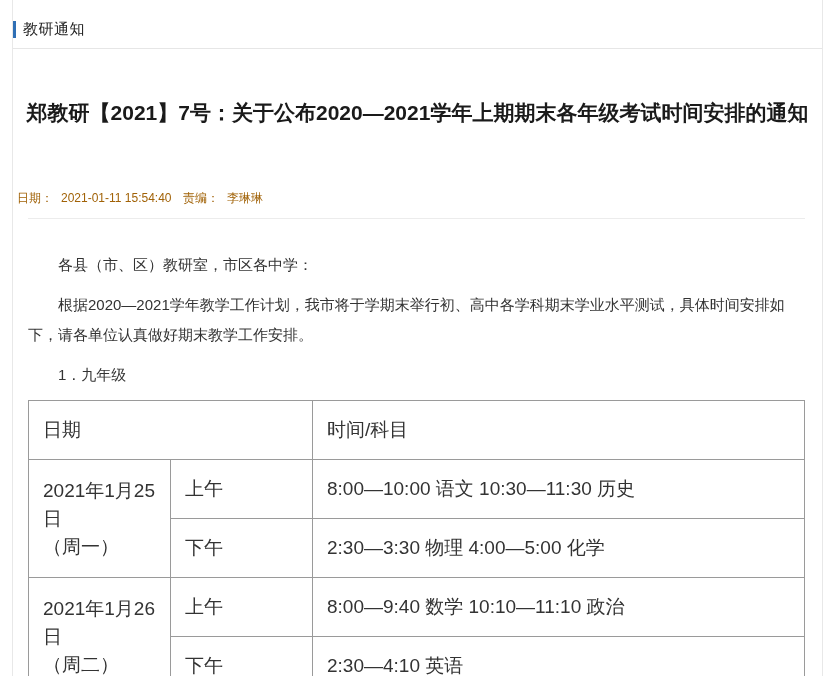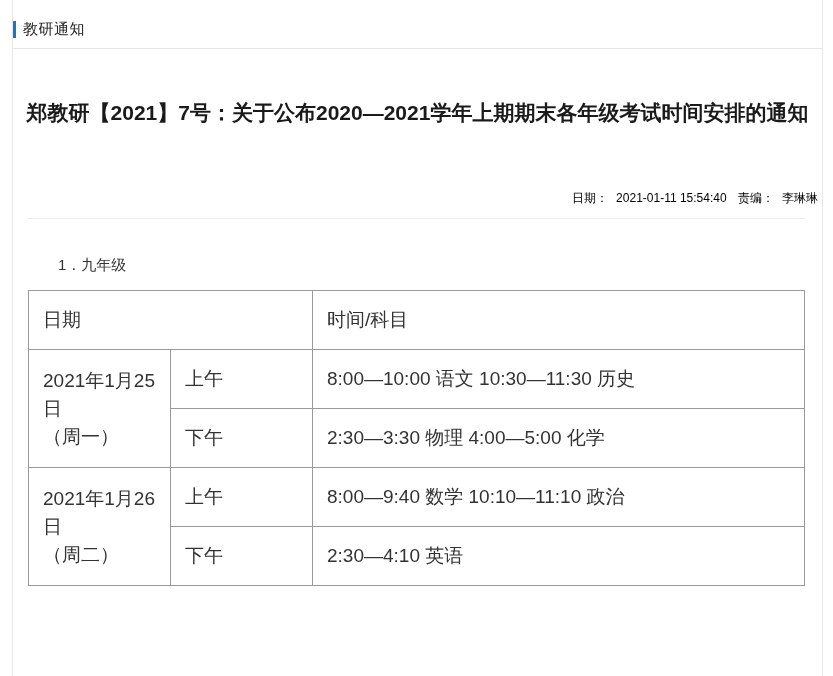--- a/index.html
+++ b/index.html
@@ -75,23 +75,23 @@
     line-height: 38px;
     color: #1a1a1a;
     padding: 0 6px;
     box-sizing: border-box;
   }
   .meta {
     position: absolute;
     left: 13px;
     right: 11px;
     top: 190px;
-    text-align: right;
+    text-align: left;
     font-size: 12px;
-    color: #000000;
+    color: #a16207;
   }
   .meta span { margin: 0 4px; }
   .divider-meta {
     position: absolute;
     left: 28px;
     right: 28px;
     top: 218px;
     height: 1px;
     background: #ececec;
   }
@@ -145,20 +145,22 @@
   <h1 class="title">郑教研【2021】7号：关于公布2020—2021学年上期期末各年级考试时间安排的通知</h1>
 
   <div class="meta">
     <span>日期：</span><span>2021-01-11 15:54:40</span>
     <span>责编：</span><span>李琳琳</span>
   </div>
 
   <div class="divider-meta"></div>
 
   <div class="article">
+    <p class="para">各县（市、区）教研室，市区各中学：</p>
+    <p class="para">根据2020—2021学年教学工作计划，我市将于学期末举行初、高中各学科期末学业水平测试，具体时间安排如下，请各单位认真做好期末教学工作安排。</p>
     <p class="para tight">1．九年级</p>
 
     <table class="sched">
       <tbody>
         <tr>
           <td class="col-date" colspan="2">日期</td>
           <td>时间/科目</td>
         </tr>
 
         <tr>

